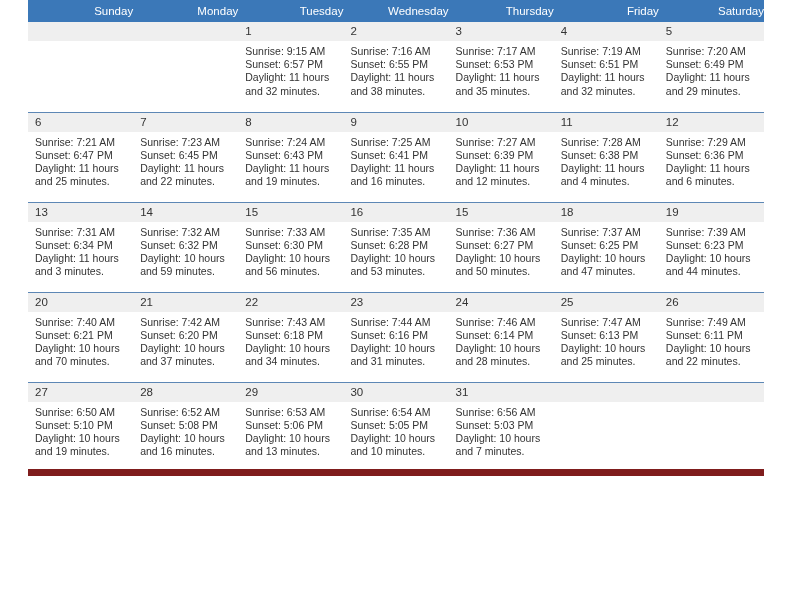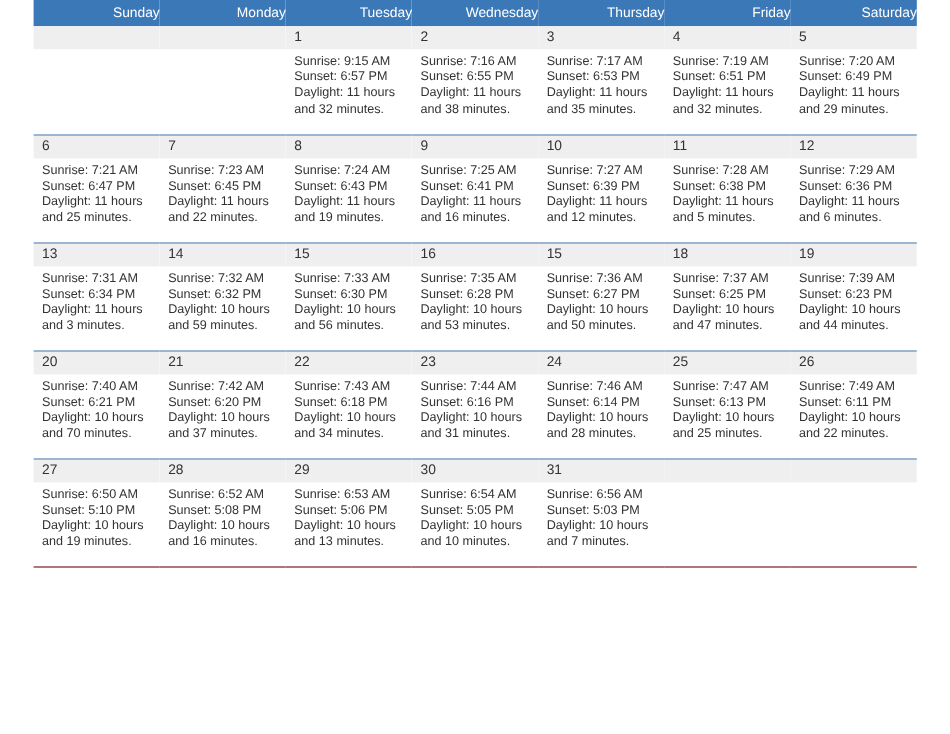--- a/index.html
+++ b/index.html
@@ -100,21 +100,21 @@
   .calendar td {
     vertical-align: top;
     padding: 0;
     border: none;
     border-bottom: 1px solid #5d87b5;
     height: 90px;
     box-sizing: border-box;
     background: #ffffff;
   }
   .calendar tr:last-child td {
-    border-bottom: 1px solid #7f1d1d;
+    border-bottom: 7px solid #7f1d1d;
   }
   .daynum {
     background: #efefef;
     font-size: 11.5px;
     color: #333333;
     padding: 3px 0 3px 7px;
     height: 13px;
     line-height: 13px;
   }
   .daynum.empty {
@@ -249,21 +249,21 @@
               <div>Daylight: 11 hours</div>
               <div>and 12 minutes.</div>
             </div>
           </td>
           <td>
             <div class="daynum">11</div>
             <div class="lines">
               <div>Sunrise: 7:28 AM</div>
               <div>Sunset: 6:38 PM</div>
               <div>Daylight: 11 hours</div>
-              <div>and 5 minutes.</div>
+              <div>and 4 minutes.</div>
             </div>
           </td>
           <td>
             <div class="daynum">12</div>
             <div class="lines">
               <div>Sunrise: 7:29 AM</div>
               <div>Sunset: 6:36 PM</div>
               <div>Daylight: 11 hours</div>
               <div>and 6 minutes.</div>
             </div>

